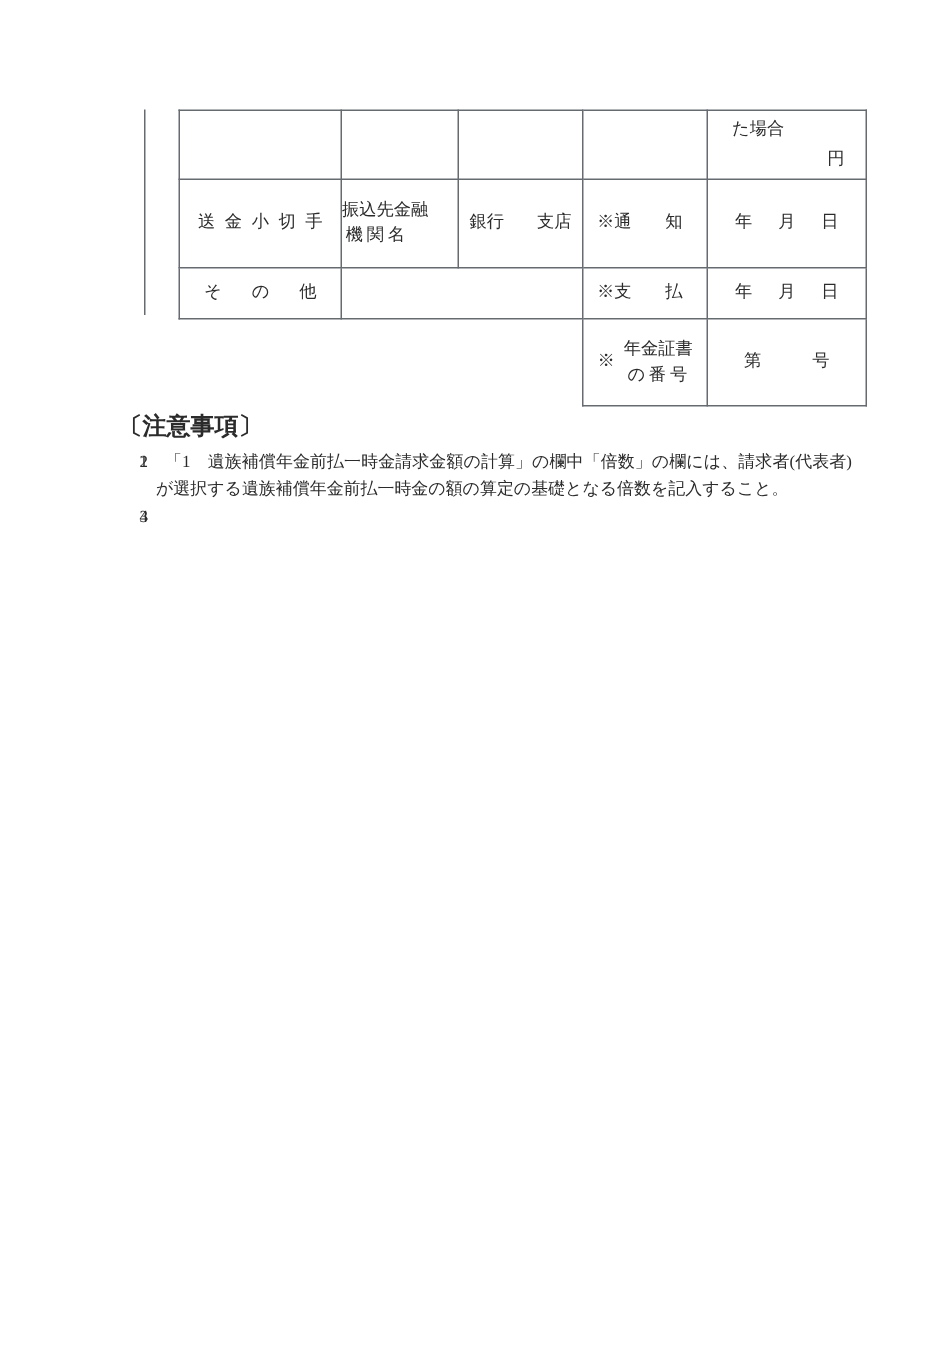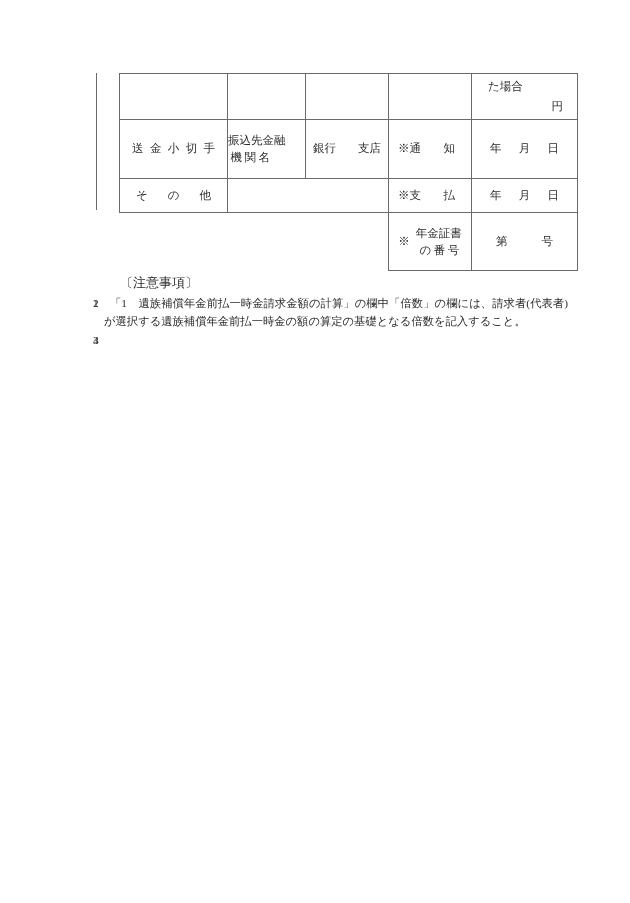--- a/index.html
+++ b/index.html
@@ -117,21 +117,21 @@
 
   
   .marker-row {
     display: flex;
     align-items: center;
     justify-content: center;
     gap: 6px;
     padding: 0 6px;
   }
   .marker-row .mk { flex: 0 0 auto; }
-  .marker-row .lbl { text-align: right; line-height: 1.45; }
+  .marker-row .lbl { text-align: left; line-height: 1.45; }
   .marker-row .lbl .ln { display: block; white-space: nowrap; }
   .marker-row .lbl .ln.wide { letter-spacing: 0.22em; padding-left: 0.22em; }
 
   
   .mark-inline {
     display: flex;
     align-items: center;
     padding-left: 9px;
     padding-right: 16px;
     justify-content: space-between;
@@ -162,23 +162,23 @@
   #notes-block {
     position: absolute;
     left: 0;
     top: 272px;
     width: 630px;
     font-size: 11.3px;
     line-height: 1.62;
   }
   .notes-heading {
     margin: 0 0 1px 0;
-    padding-left: 120px;
-    font-size: 13px;
-    font-weight: normal;
+    padding-left: 79px;
+    font-size: 16px;
+    font-weight: bold;
   }
   ol.notes-list {
     list-style: none;
     margin: 0;
     padding: 0;
   }
   ol.notes-list > li {
     position: relative;
     margin: 0 0 0 0;
     padding-left: 104px;

